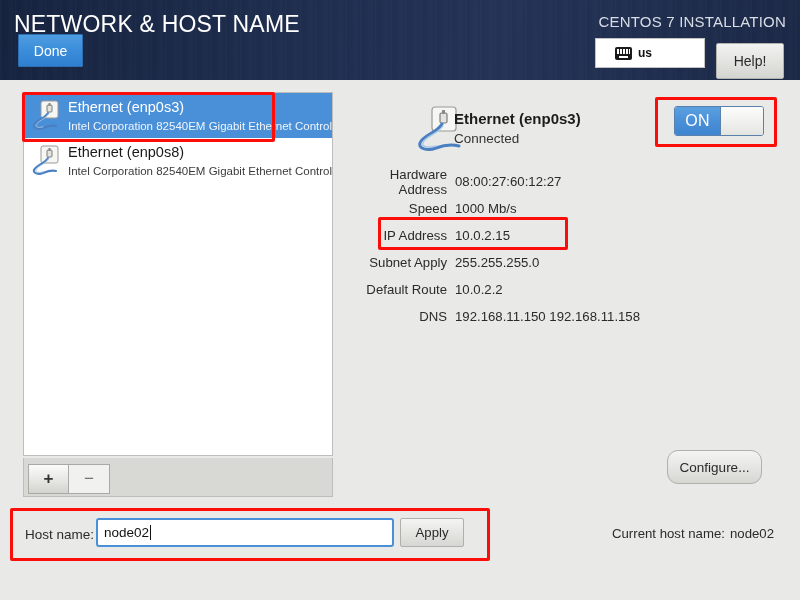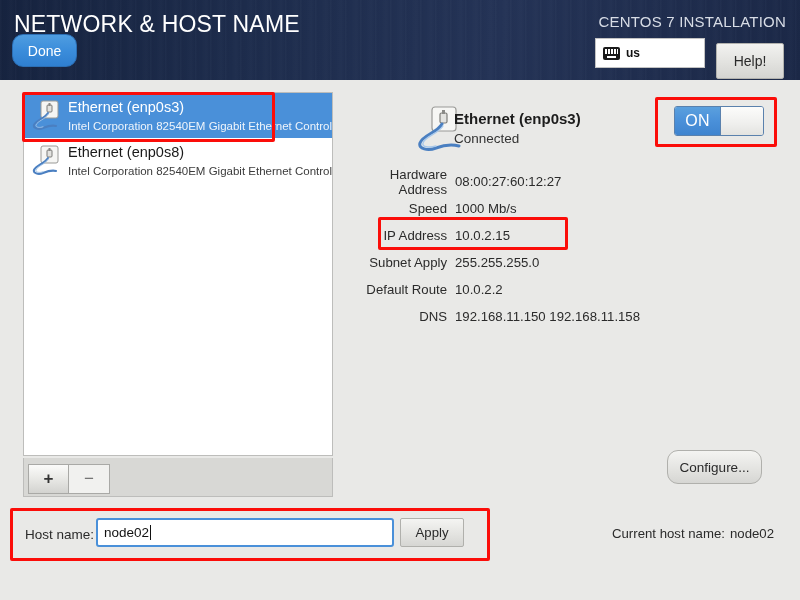--- a/index.html
+++ b/index.html
@@ -45,43 +45,43 @@
   }
   .installer-label {
     position: absolute;
     right: 14px; top: 13px;
     color: #d8dde6;
     font-size: 15px;
     letter-spacing: 0.2px;
   }
   .done-button {
     position: absolute;
-    left: 12px; top: 34px;
+    left: 18px; top: 34px;
     width: 65px; height: 33px;
     background: linear-gradient(180deg, #4f9de0 0%, #3b8ddb 50%, #2f7fd0 100%);
     border: 1px solid #2c6fb5;
-    border-radius: 11px;
+    border-radius: 1px;
     color: #ffffff;
     font-size: 14px;
     display: flex;
     align-items: center;
     justify-content: center;
     box-sizing: border-box;
     cursor: pointer;
   }
   .kbd-box {
     position: absolute;
     left: 595px; top: 38px;
     width: 110px; height: 30px;
     background: #ffffff;
     border: 1px solid #c3c3c3;
     box-sizing: border-box;
     display: flex;
     align-items: center;
-    padding-left: 7px;
+    padding-left: 19px;
     cursor: pointer;
   }
   .kbd-icon {
     width: 17px; height: 13px;
     background: #1a1a1a;
     border-radius: 2px;
     position: relative;
     flex: none;
     margin-right: 6px;
   }

